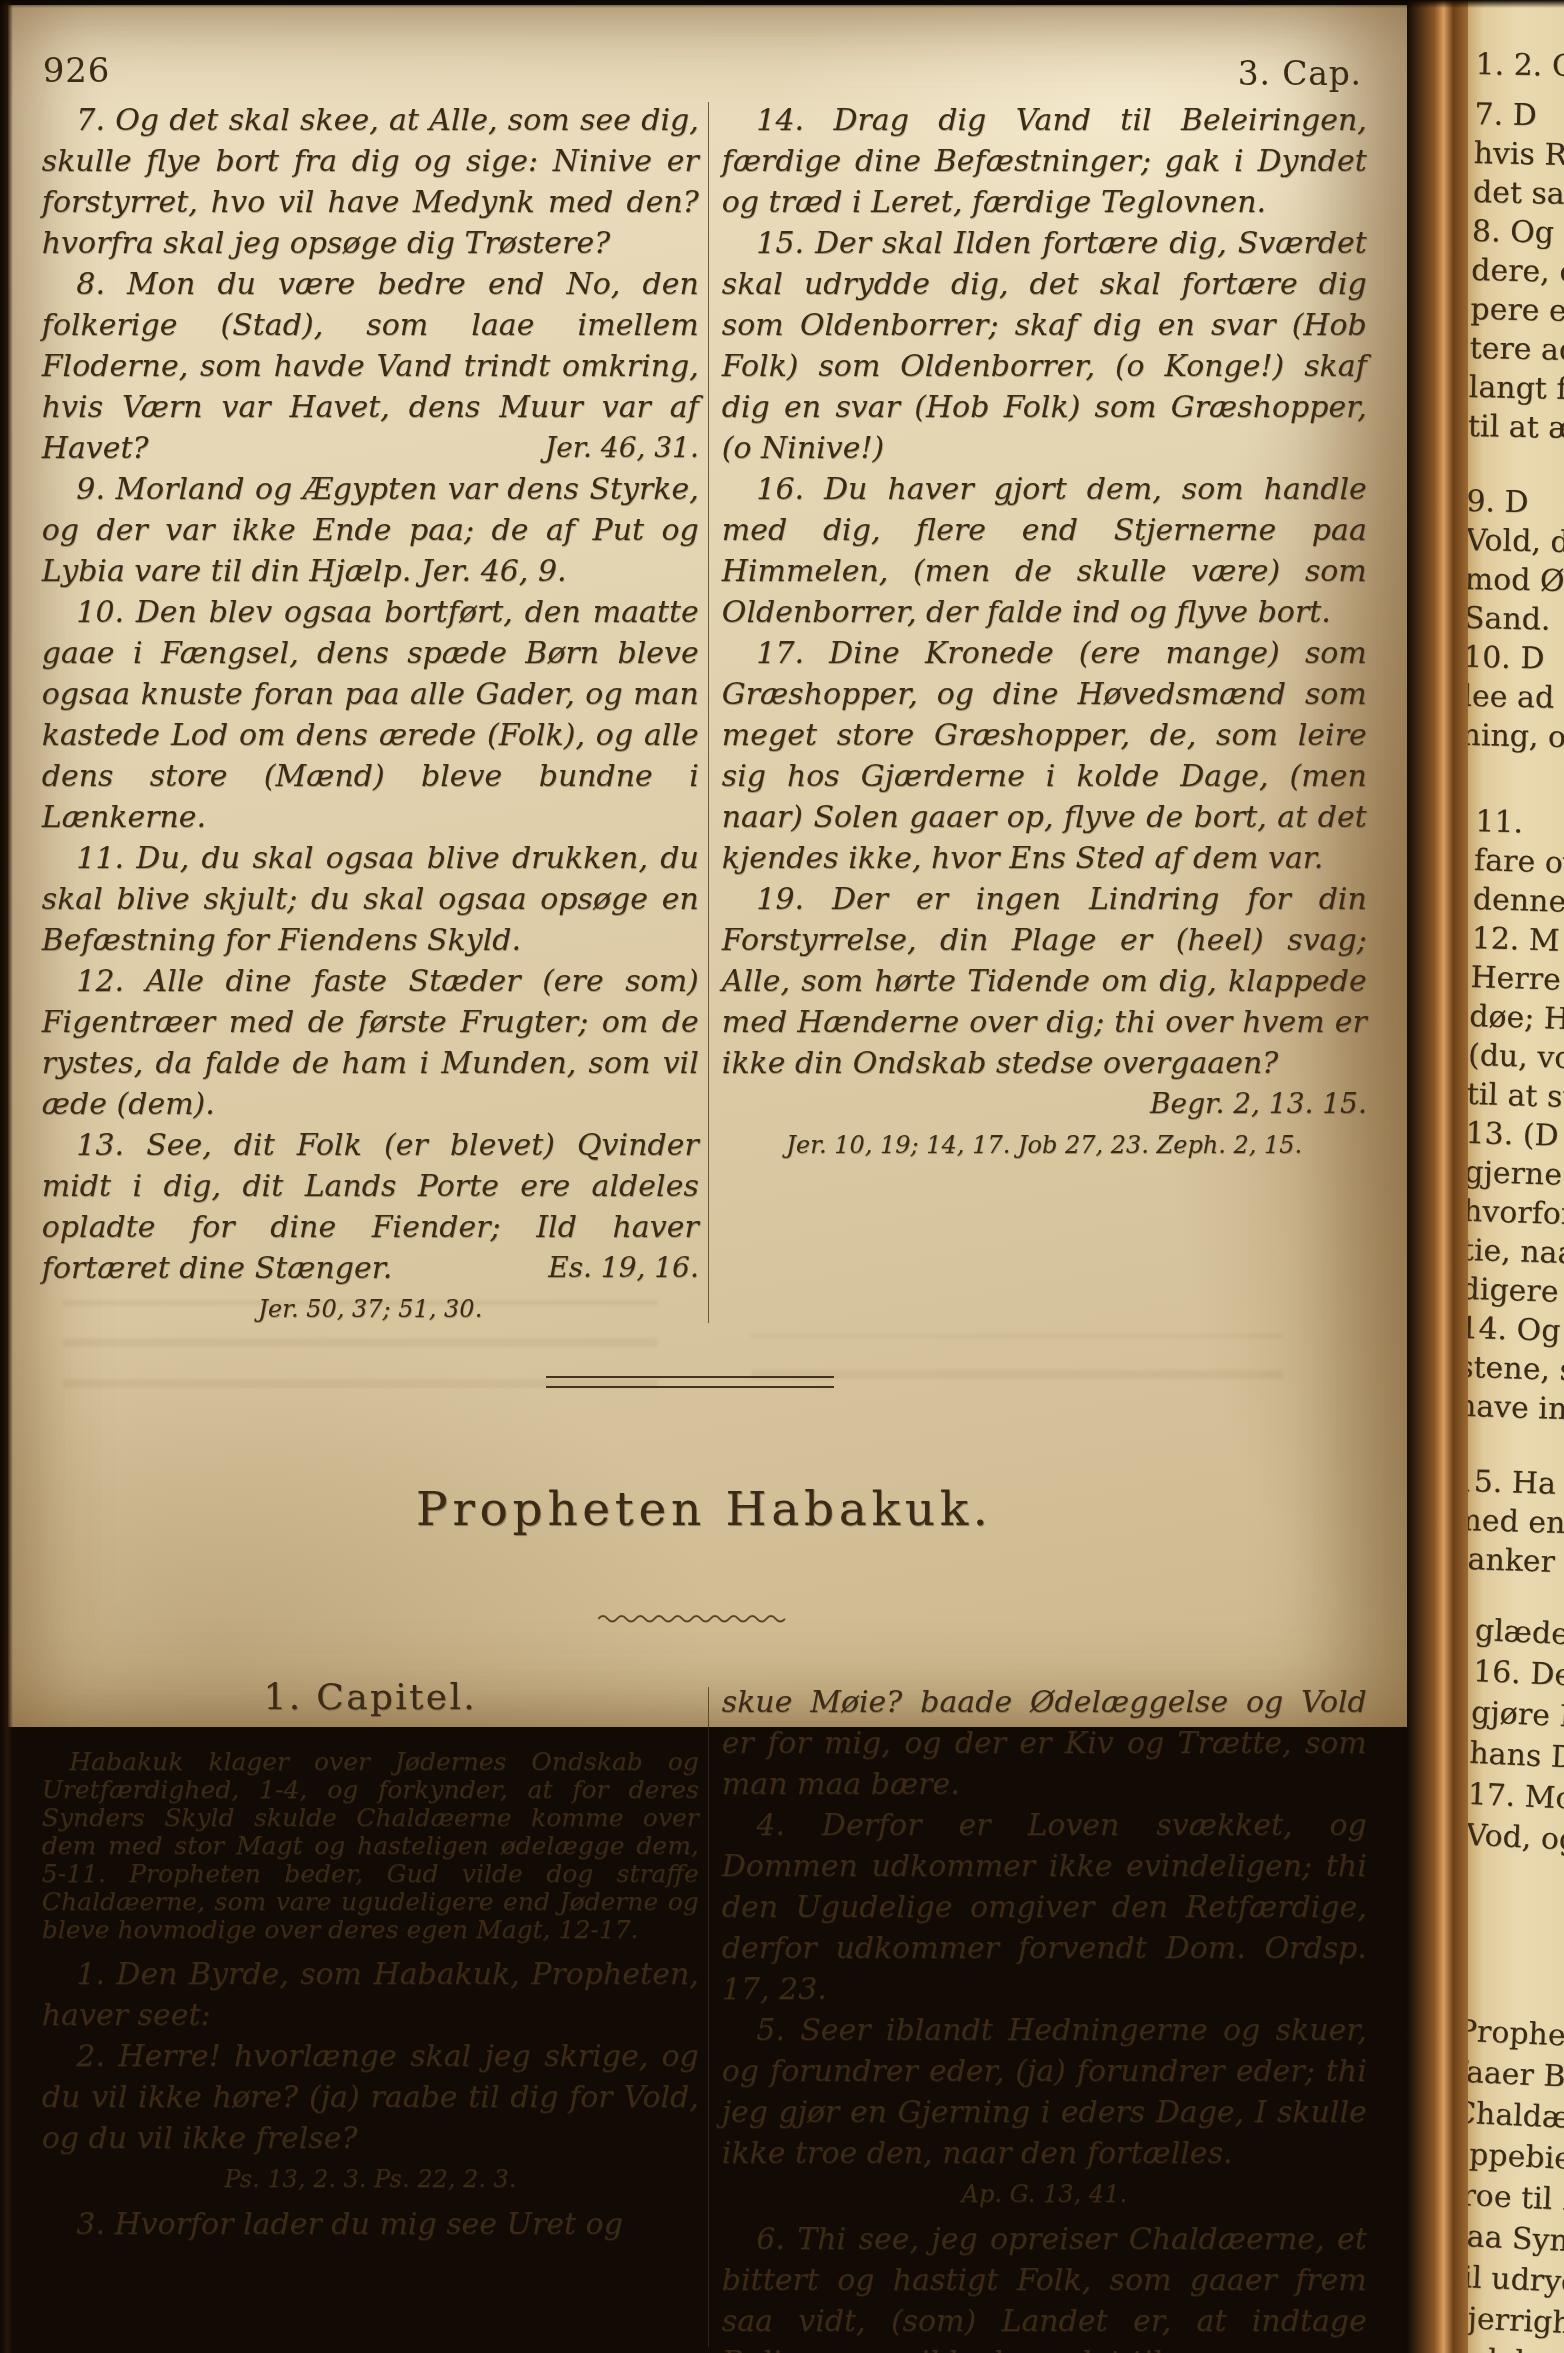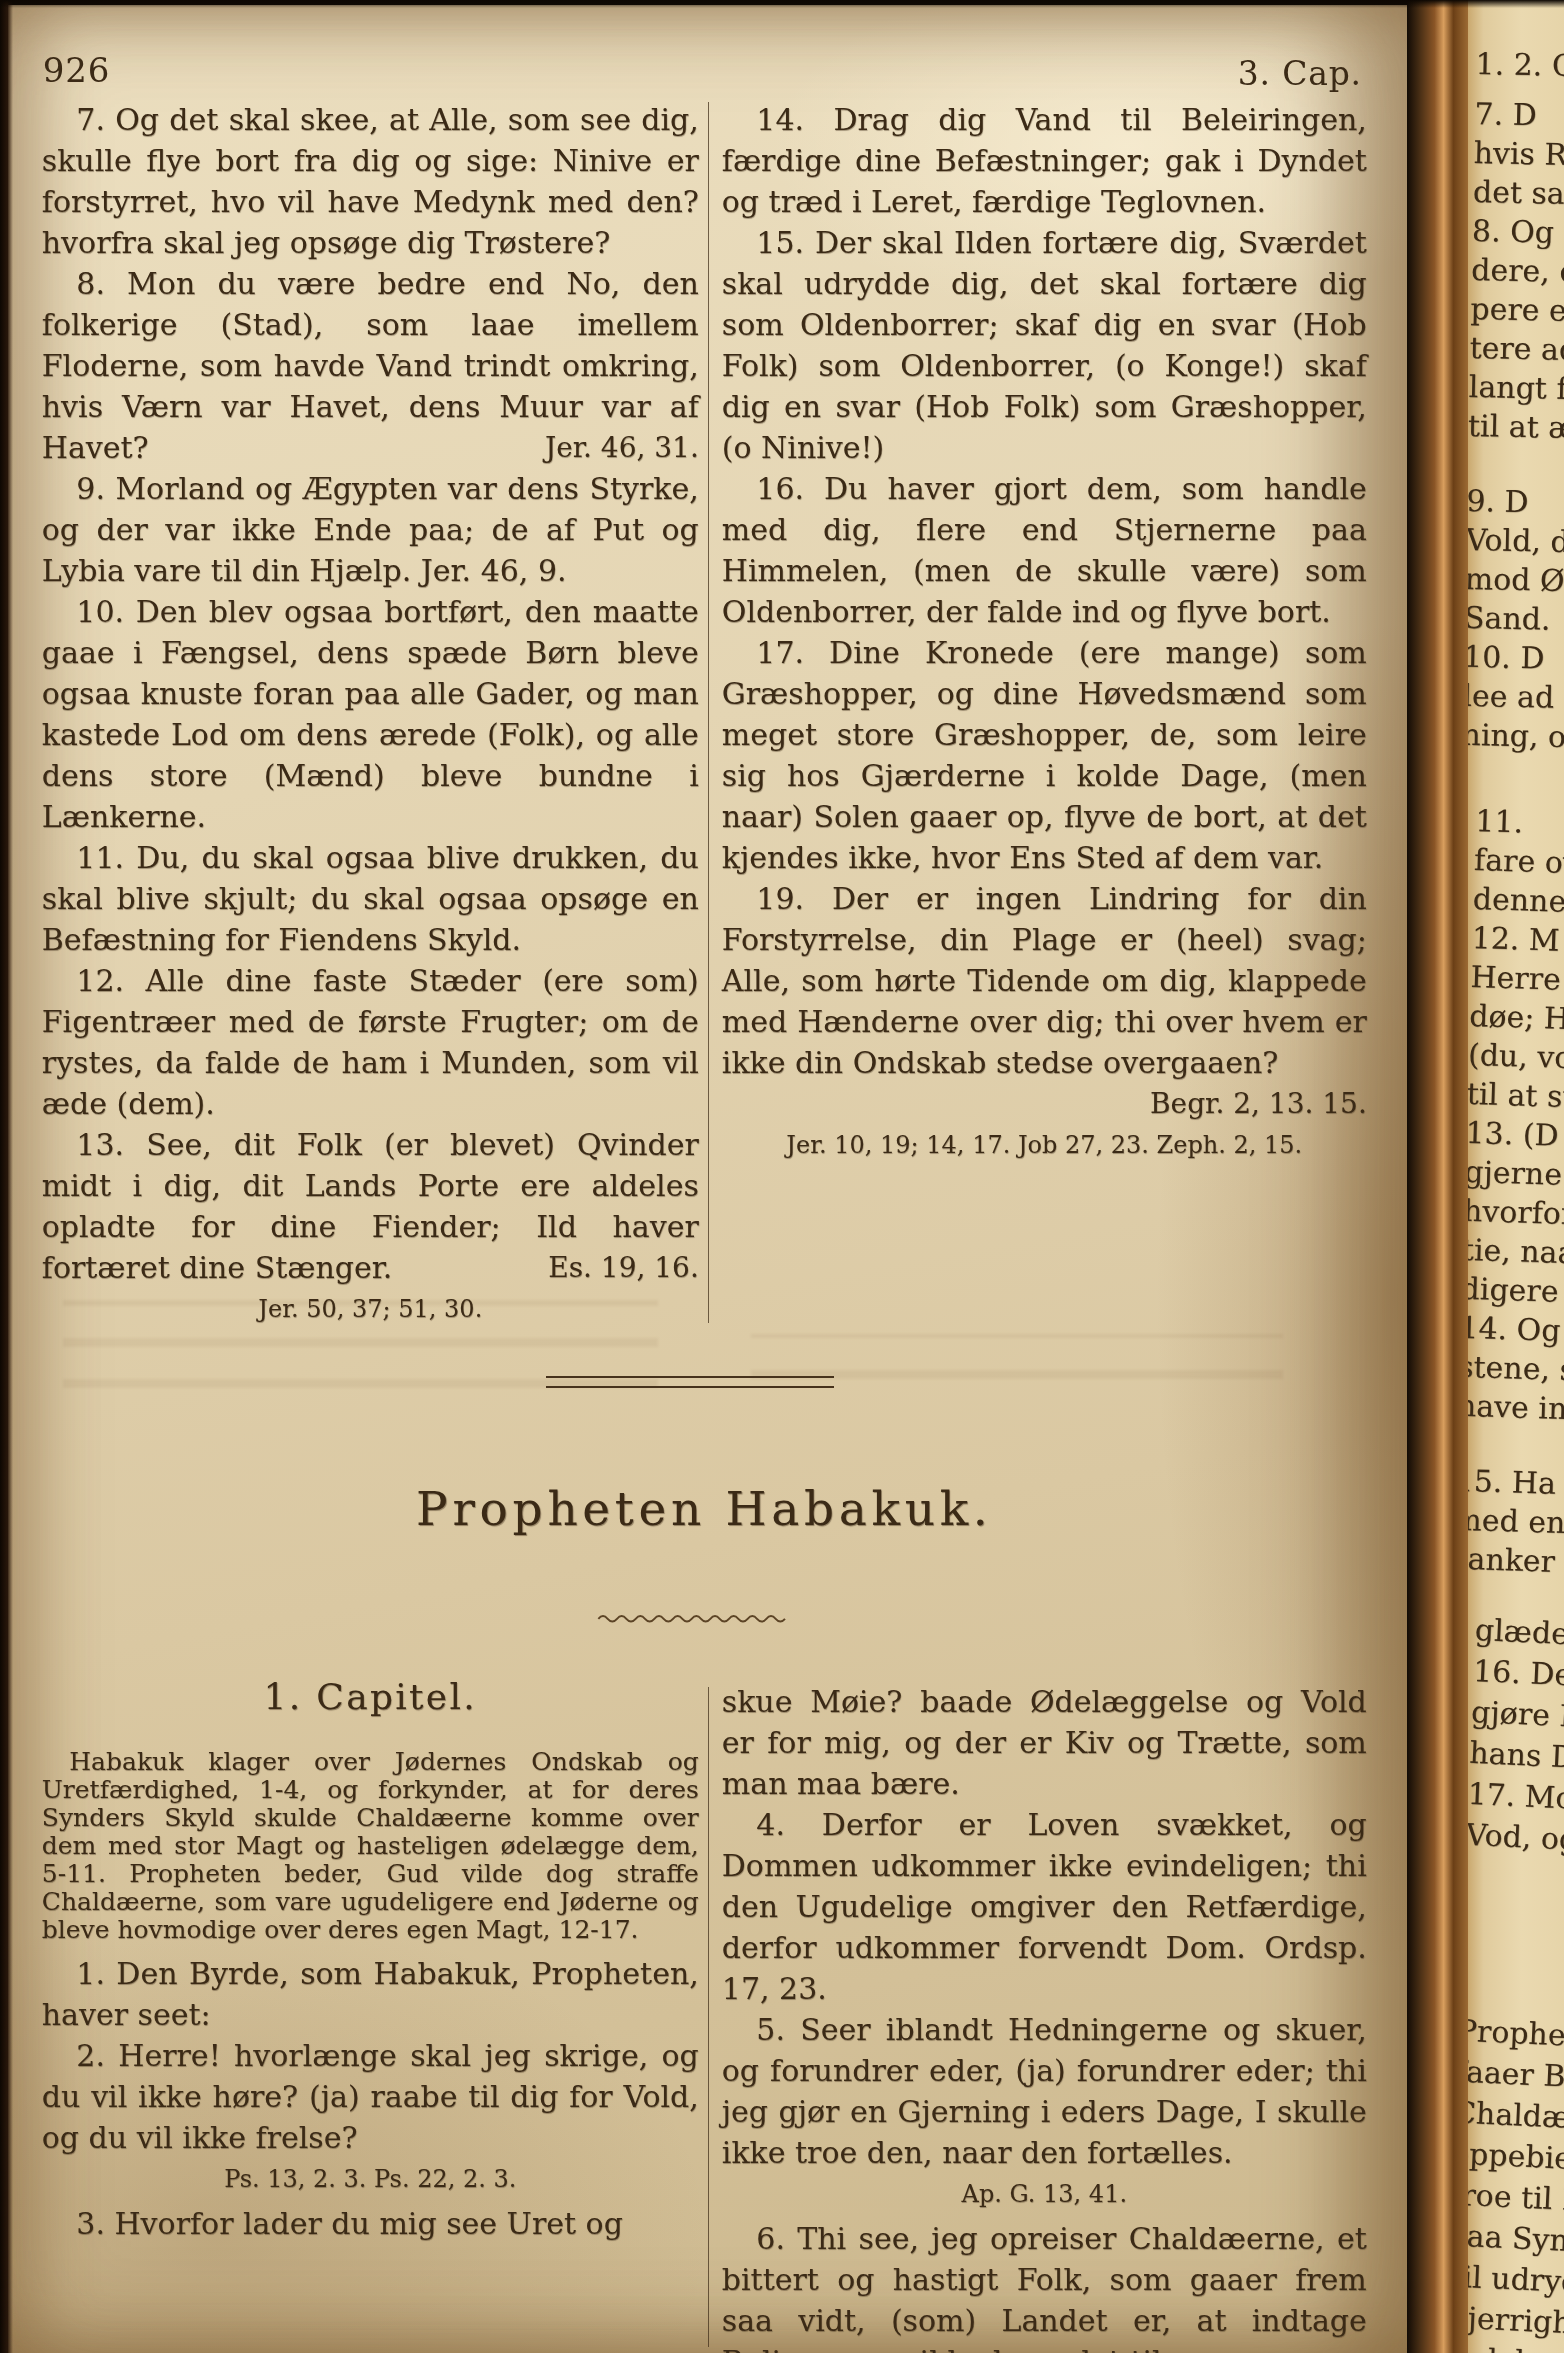--- a/index.html
+++ b/index.html
@@ -3,38 +3,38 @@
 <meta charset="utf-8">
 <style>
   html,body{margin:0;padding:0;background:#120b05;}
   .photo{
     position:relative;width:1565px;height:2354px;overflow:hidden;
     font-family:"DejaVu Serif","Liberation Serif",serif;
     color:#3b2a16;
   }
   
   .page-main{
-    position:absolute;left:7.8px;top:4.7px;width:1399px;height:2349px;
+    position:absolute;left:7.8px;top:4.7px;width:1399px;height:1722px;
     background:
       radial-gradient(ellipse 548px 274px at 80% 6%, rgba(255,246,222,.55), transparent 65%),
       radial-gradient(ellipse 704px 469px at 15% 95%, rgba(115,78,34,.20), transparent 70%),
       radial-gradient(ellipse 329px 939px at 99% 55%, rgba(125,85,38,.30), transparent 72%),
       linear-gradient(170deg,#ecdfc0 0%,#e4d5b3 32%,#dac8a2 64%,#ccb88e 100%);
     box-shadow:
       inset 0 0 102px rgba(110,70,25,.25),
       inset -63px 0 86px rgba(95,60,20,.40),
       inset 35px 0 55px rgba(110,75,35,.28);
   }
   .running-head{position:absolute;font-size:34px;letter-spacing:0.8px;}
   #pageno{left:35px;top:45px;}
   #head-title{left:266px;top:47px;width:845px;text-align:center;}
   #head-cap{left:1230px;top:49px;font-size:33px;}
 
   .col{position:absolute;font-size:30px;line-height:41px;text-align:justify;
-       text-shadow:0.5px 0.5px 0.7px rgba(59,42,22,.40);}
+       text-shadow:0.5px 0.5px 0.7px rgba(59,42,22,.40);font-style:italic;}
   #nahum-left {left:34px;top:94px;width:657px;}
   #nahum-right{left:714px;top:94px;width:645px;}
   #hab-left   {left:34px;top:1743px;width:657px;}
   #hab-right  {left:714px;top:1676px;width:645px;}
 
   .colrule{position:absolute;width:1.6px;background:rgba(62,44,24,.72);}
   #rule1{left:700px;top:97px;height:1221px;}
   #rule2{left:700px;top:1682px;height:660px;}
 
   #divider{position:absolute;left:538px;top:1371px;width:288px;height:8.6px;

